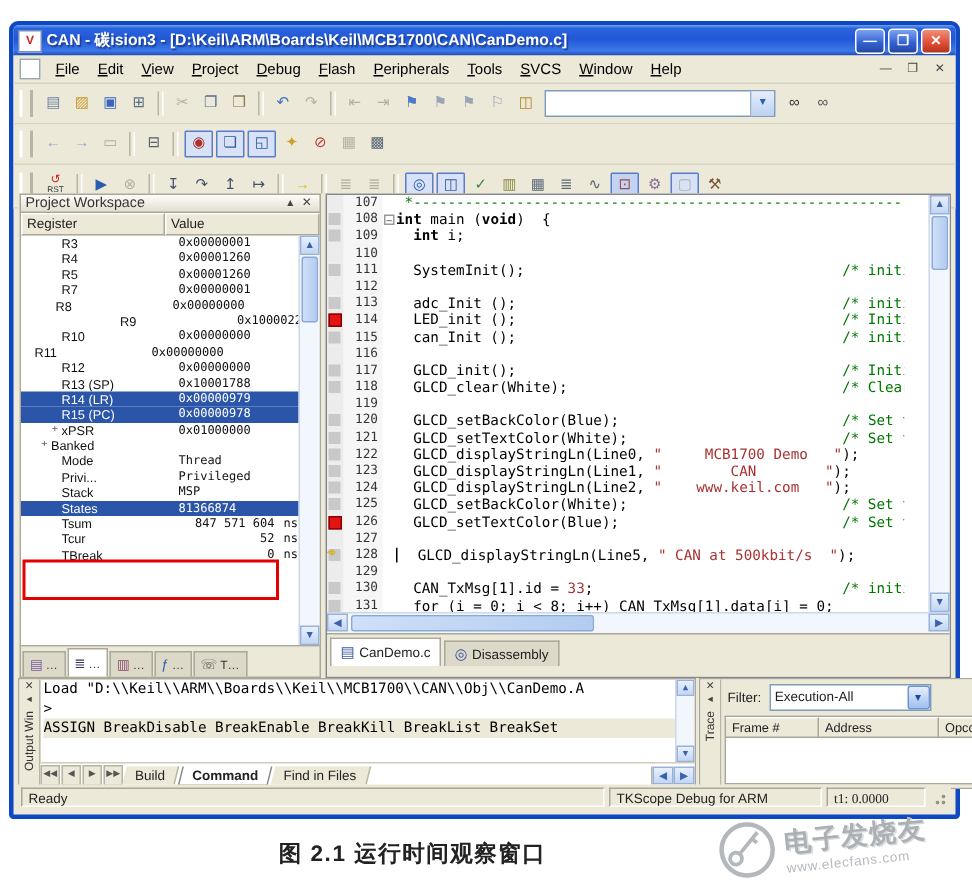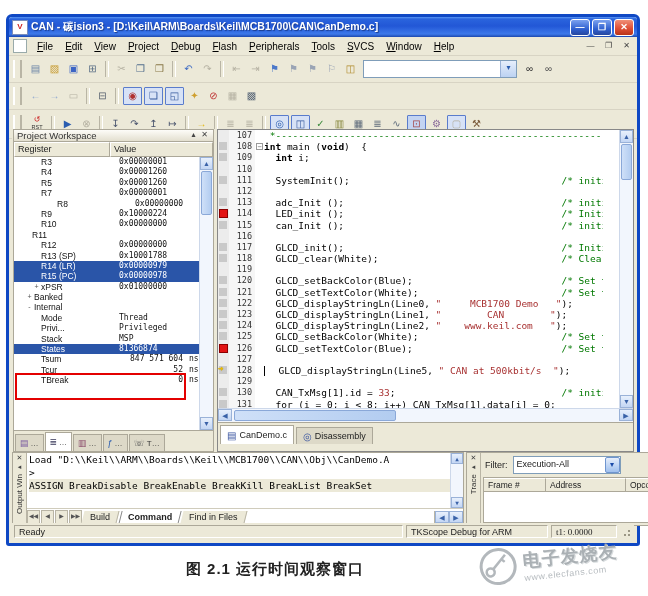--- a/index.html
+++ b/index.html
@@ -338,36 +338,36 @@
               <div class="reg-row" style="padding-left: 18px;">
                 <span class="exp"></span>
                 <span class="lbl">R5</span>
                 <span class="val">0x00001260</span>
               </div>
               <div class="reg-row" style="padding-left: 18px;">
                 <span class="exp"></span>
                 <span class="lbl">R7</span>
                 <span class="val">0x00000001</span>
               </div>
-              <div class="reg-row" style="padding-left: 34px;">
+              <div class="reg-row" style="padding-left: 14px;">
                 <span class="exp"></span>
                 <span class="lbl">R8</span>
                 <span class="val">0x00000000</span>
               </div>
-              <div class="reg-row" style="padding-left: 18px;">
+              <div class="reg-row" style="padding-left: 18px; margin-left: 39px;">
                 <span class="exp"></span>
                 <span class="lbl">R9</span>
                 <span class="val">0x10000224</span>
               </div>
               <div class="reg-row" style="padding-left: 18px;">
                 <span class="exp"></span>
                 <span class="lbl">R10</span>
                 <span class="val">0x00000000</span>
               </div>
-              <div class="reg-row" style="padding-left: 18px; flex-direction: column;">
+              <div class="reg-row" style="">
                 <span class="exp"></span>
                 <span class="lbl">R11</span>
                 <span class="val">0x00000000</span>
               </div>
               <div class="reg-row" style="padding-left: 18px;">
                 <span class="exp"></span>
                 <span class="lbl">R12</span>
                 <span class="val">0x00000000</span>
               </div>
               <div class="reg-row" style="padding-left: 18px;">
@@ -386,25 +386,20 @@
                 <span class="val">0x00000978</span>
               </div>
               <div class="reg-row" style="padding-left: 18px;">
                 <span class="exp">+</span>
                 <span class="lbl">xPSR</span>
                 <span class="val">0x01000000</span>
               </div>
               <div class="reg-row" style="padding-left: 11px;">
                 <span class="exp">+</span>
                 <span class="lbl">Banked</span>
-                <span class="val"></span>
-              </div>
-              <div class="reg-row" style="padding-left: 11px;">
-                <span class="exp">-</span>
-                <span class="lbl">Internal</span>
                 <span class="val"></span>
               </div>
               <div class="reg-row" style="padding-left: 18px;">
                 <span class="exp"></span>
                 <span class="lbl">Mode</span>
                 <span class="val">Thread</span>
               </div>
               <div class="reg-row" style="padding-left: 18px;">
                 <span class="exp"></span>
                 <span class="lbl">Privi...</span>

